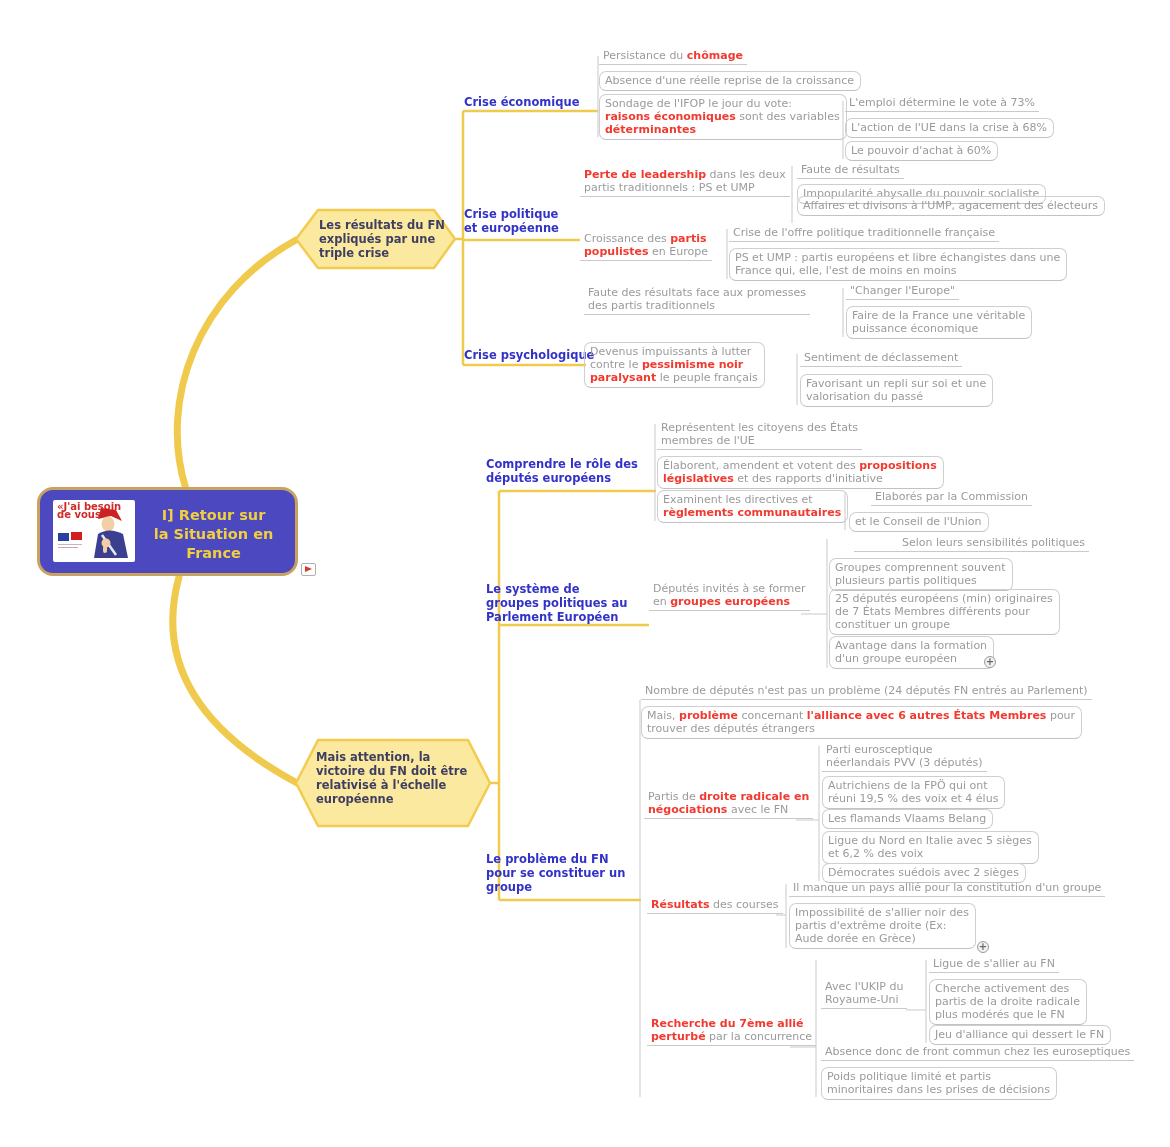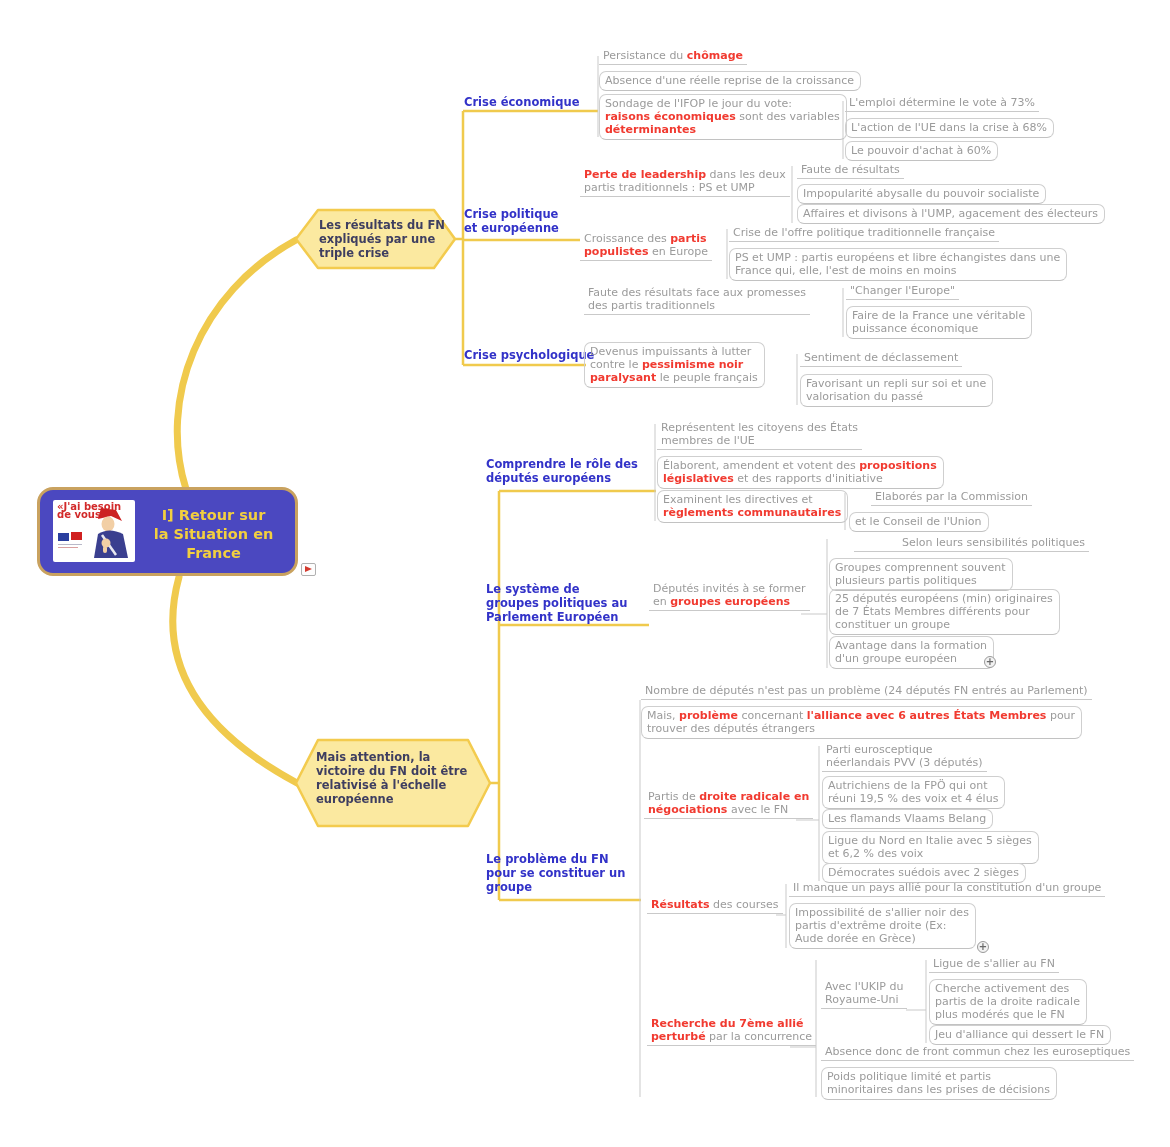--- a/index.html
+++ b/index.html
@@ -104,21 +104,21 @@
     <div class="node k-blue" style="left: 486px; top: 852px;"><span>Le problème du FN</span><br><span>pour se constituer un</span><br><span>groupe</span></div>
     <div class="node k-line" style="left: 599px; top: 49px;"><span>Persistance du </span><span class="red">chômage</span></div>
     <div class="node k-box" style="left: 599px; top: 71px;"><span>Absence d'une réelle reprise de la croissance</span></div>
     <div class="node k-box" style="left: 599px; top: 94px;"><span>Sondage de l'IFOP le jour du vote:</span><br><span class="red">raisons économiques</span><span> sont des variables</span><br><span class="red">déterminantes</span></div>
     <div class="node k-line" style="left: 845px; top: 96px;"><span>L'emploi détermine le vote à 73%</span></div>
     <div class="node k-box" style="left: 845px; top: 118px;"><span>L'action de l'UE dans la crise à 68%</span></div>
     <div class="node k-box" style="left: 845px; top: 141px;"><span>Le pouvoir d'achat à 60%</span></div>
     <div class="node k-line" style="left: 580px; top: 168px;"><span class="red">Perte de leadership</span><span> dans les deux</span><br><span>partis traditionnels : PS et UMP</span></div>
     <div class="node k-line" style="left: 797px; top: 163px;"><span>Faute de résultats</span></div>
     <div class="node k-box" style="left: 797px; top: 184px;"><span>Impopularité abysalle du pouvoir socialiste</span></div>
-    <div class="node k-box" style="left: 797px; top: 204px;"><span>Affaires et divisons à l'UMP, agacement des électeurs</span></div>
+    <div class="node k-box" style="left: 797px; top: 196px;"><span>Affaires et divisons à l'UMP, agacement des électeurs</span></div>
     <div class="node k-line" style="left: 580px; top: 232px;"><span>Croissance des </span><span class="red">partis</span><br><span class="red">populistes</span><span> en Europe</span></div>
     <div class="node k-line" style="left: 729px; top: 226px;"><span>Crise de l'offre politique traditionnelle française</span></div>
     <div class="node k-box" style="left: 729px; top: 248px;"><span>PS et UMP : partis européens et libre échangistes dans une</span><br><span>France qui, elle, l'est de moins en moins</span></div>
     <div class="node k-line" style="left: 584px; top: 286px;"><span>Faute des résultats face aux promesses</span><br><span>des partis traditionnels</span></div>
     <div class="node k-line" style="left: 846px; top: 284px;"><span>"Changer l'Europe"</span></div>
     <div class="node k-box" style="left: 846px; top: 306px;"><span>Faire de la France une véritable</span><br><span>puissance économique</span></div>
     <div class="node k-box" style="left: 584px; top: 342px;"><span>Devenus impuissants à lutter</span><br><span>contre le </span><span class="red">pessimisme noir</span><br><span class="red">paralysant</span><span> le peuple français</span></div>
     <div class="node k-line" style="left: 800px; top: 351px;"><span>Sentiment de déclassement</span></div>
     <div class="node k-box" style="left: 800px; top: 374px;"><span>Favorisant un repli sur soi et une</span><br><span>valorisation du passé</span></div>
     <div class="node k-line" style="left: 657px; top: 421px;"><span>Représentent les citoyens des États</span><br><span>membres de l'UE</span></div>

